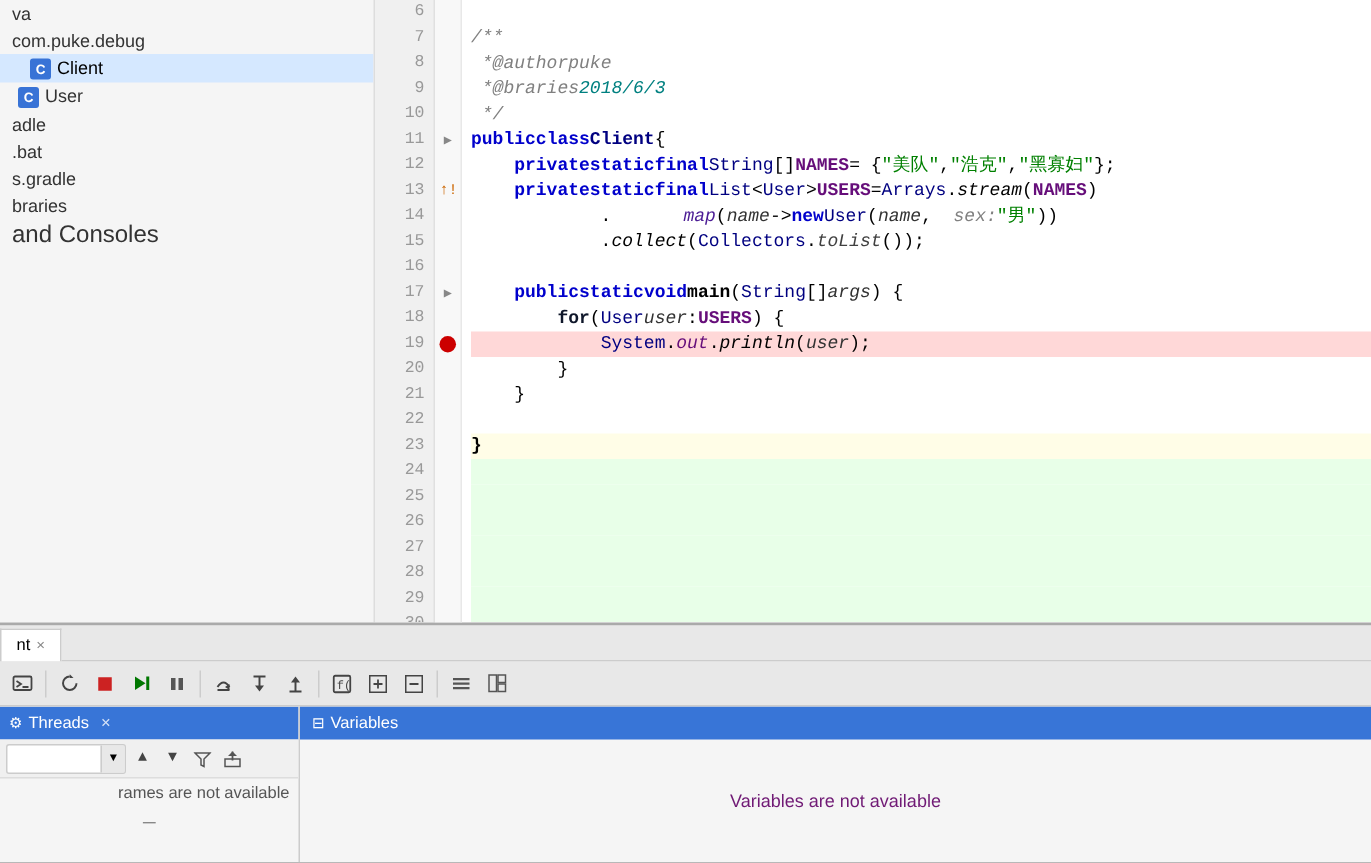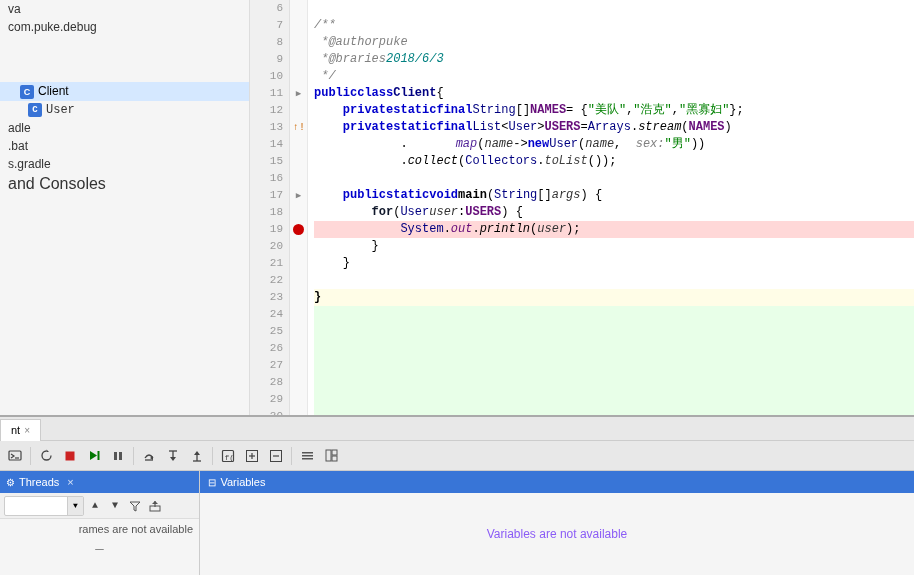--- a/index.html
+++ b/index.html
@@ -34,21 +34,21 @@
       overflow: hidden;
     }
 
     .sidebar-item {
       padding: 2px 8px 2px 12px;
       cursor: pointer;
       white-space: nowrap;
       overflow: hidden;
       text-overflow: ellipsis;
     }
-    .sidebar-item.selected { background: #d5e8ff; color: #000; margin-top: 46px; }
+    .sidebar-item.selected { background: #d5e8ff; color: #000; }
 
     
     .code-editor {
       flex: 1;
       display: flex;
       flex-direction: column;
       overflow: hidden;
     }
 
     .code-content {
@@ -182,26 +182,27 @@
 <div style="display:flex;flex-direction:column;width:914px;height:575px;overflow:hidden;background:#fff;">
 
   <div class="editor-area" style="height:415px;flex-shrink:0;">
 
     <div class="sidebar">
       <div class="sidebar-item" style="padding-left:8px;color:#333;font-family:sans-serif;font-size:12px;">va</div>
       <div class="sidebar-item" style="padding-left:8px;font-family:sans-serif;font-size:12px;">com.puke.debug</div>
       <div class="sidebar-item selected" style="padding-left:20px;font-family:sans-serif;font-size:12px;background:#d5e8ff;">
         <span style="display:inline-block;width:14px;height:14px;background:#3873d6;color:white;font-size:9px;font-weight:bold;text-align:center;line-height:14px;border-radius:2px;margin-right:4px;vertical-align:middle;">C</span>Client
       </div>
-      <div class="sidebar-item" style="padding-left:28px;font-family:Liberation Mono, monospace;font-size:12px;">
+      <div class="sidebar-item" style="padding-left:12px;font-family:Liberation Sans, sans-serif;font-size:12px;">
         <span style="display:inline-block;width:14px;height:14px;background:#3873d6;color:white;font-size:9px;font-weight:bold;text-align:center;line-height:14px;border-radius:2px;margin-right:4px;vertical-align:middle;">C</span>User
       </div>
       <div class="sidebar-item" style="padding-left:8px;font-family:sans-serif;font-size:12px;">adle</div>
       <div class="sidebar-item" style="padding-left:8px;font-family:sans-serif;font-size:12px;">.bat</div>
       <div class="sidebar-item" style="padding-left:8px;font-family:sans-serif;font-size:12px;">s.gradle</div>
+      <div class="sidebar-item" style="padding-left:8px;font-family:sans-serif;font-size:12px;">braries</div>
       <div class="sidebar-item" style="padding-left:8px;font-family:sans-serif;font-size:16px;">and Consoles</div>
     </div>
 
     <div class="code-editor">
       <div class="code-content">
 
         <div class="line-numbers">
           <span class="ln">6</span>
           <span class="ln">7</span>
           <span class="ln">8</span>
@@ -603,21 +604,21 @@
         </div>
       </div>
 
       <div class="variables-panel">
 
         <div style="display:flex;align-items:center;background:#3875d7;color:white;font-size:11px;height:22px;padding:0 8px;gap:4px;font-family:sans-serif;">
           <span style="font-size:10px;">⊟</span>
           <span>Variables</span>
         </div>
 
-        <div class="variables-content" style="flex:1;display:flex;align-items:center;justify-content:center;color:#8b5cf6;font-size:12px;font-family:sans-serif;">
+        <div class="variables-content" style="flex:1;display:flex;align-items:center;justify-content:center;color:#701a75;font-size:12px;font-family:sans-serif;">
           <span>Variables are not available</span>
         </div>
       </div>
 
     </div>
 
   </div>
 
 </div>
 

